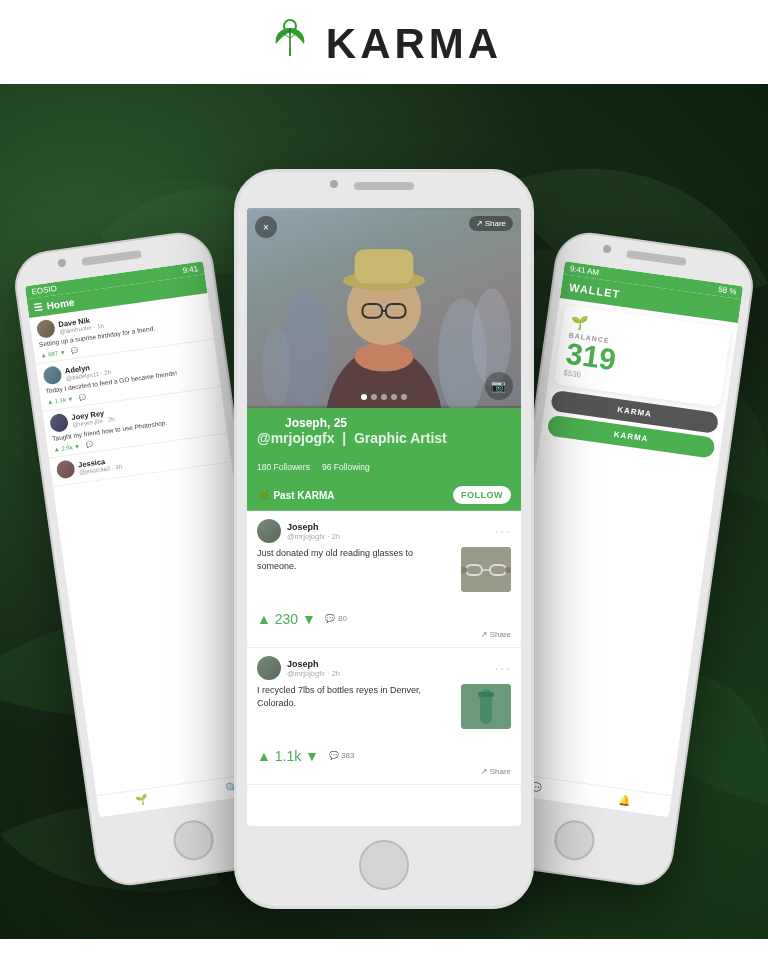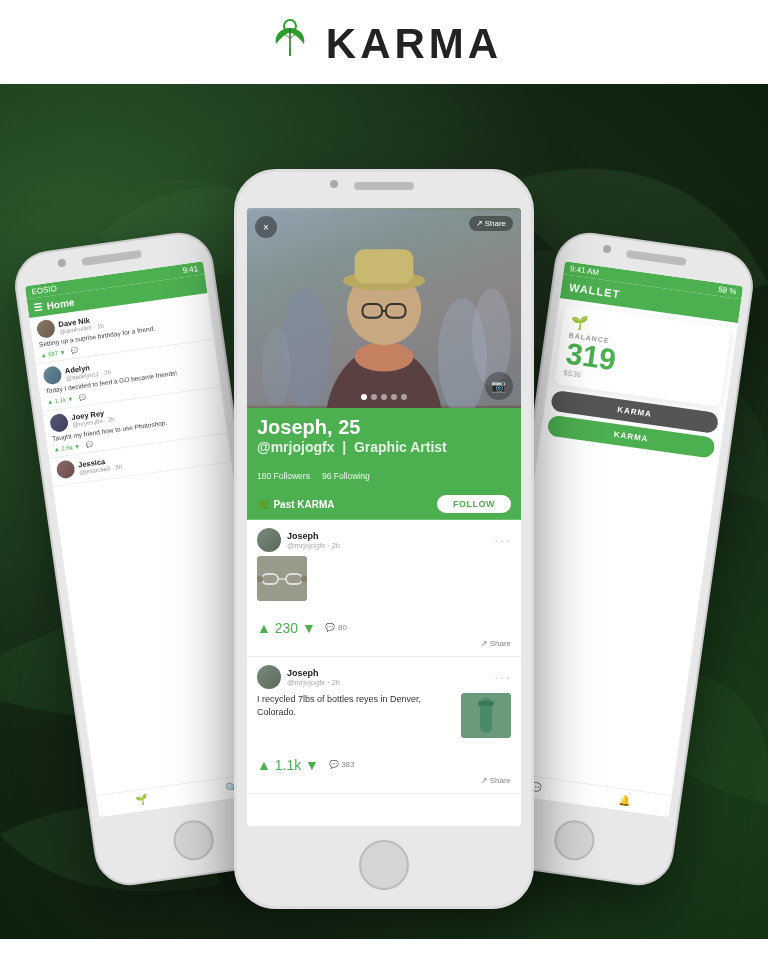--- a/index.html
+++ b/index.html
@@ -329,21 +329,21 @@
       justify-content: center;
       z-index: 6;
       color: #fff;
       font-size: 12px;
     }
 
     .profile-info {
       background: #4CAF50;
       padding: 8px 10px;
     }
-    .profile-name { font-size: 20px; font-weight: 700; color: #fff; }
+    .profile-name { font-size: 12px; font-weight: 700; color: #fff; margin-left: 28px; }
     .profile-handle { font-size: 14px; color: rgba(255,255,255,0.85); margin-bottom: 16px; font-weight: bold; }
     .profile-stats {
       display: flex;
       gap: 12px;
       font-size: 8.5px;
       color: rgba(255,255,255,0.9);
       font-weight: 500;
     }
 
     .profile-karma-bar {
@@ -360,21 +360,21 @@
       gap: 4px;
       color: #fff;
       font-size: 10px;
       font-weight: 600;
     }
     .follow-btn {
       background: #fff;
       color: #4CAF50;
       border: none;
       border-radius: 16px;
-      padding: 4px 16px;
+      padding: 4px 8px;
       font-size: 9px;
       font-weight: 700;
       letter-spacing: 0.5px;
     }
 
     .profile-posts {
       background: #fff;
       overflow-y: hidden;
       flex: 1;
     }
@@ -708,20 +708,21 @@
               <div class="post-user">
                 <div class="post-avatar avatar-joseph"></div>
                 <div>
                   <div class="post-username">Joseph</div>
                   <div class="post-meta">@mrjojogfx · 2h</div>
                 </div>
               </div>
               <div class="post-dots">···</div>
             </div>
             <div class="post-body">
+              <div class="post-text">Just donated my old reading glasses to someone.</div>
               <div class="post-thumb thumb-glasses">
                 <svg width="50" height="45" viewBox="0 0 50 45" xmlns="http://www.w3.org/2000/svg">
                   <rect width="50" height="45" fill="#9a9a8a"></rect>
                   <rect x="5" y="18" width="16" height="10" rx="5" fill="none" stroke="#ddd" stroke-width="2"></rect>
                   <rect x="29" y="18" width="16" height="10" rx="5" fill="none" stroke="#ddd" stroke-width="2"></rect>
                   <line x1="21" y1="23" x2="29" y2="23" stroke="#ddd" stroke-width="1.5"></line>
                   <rect x="0" y="20" width="6" height="6" rx="2" fill="#8a8070"></rect>
                   <rect x="44" y="20" width="6" height="6" rx="2" fill="#8a8070"></rect>
                 </svg>
               </div>

